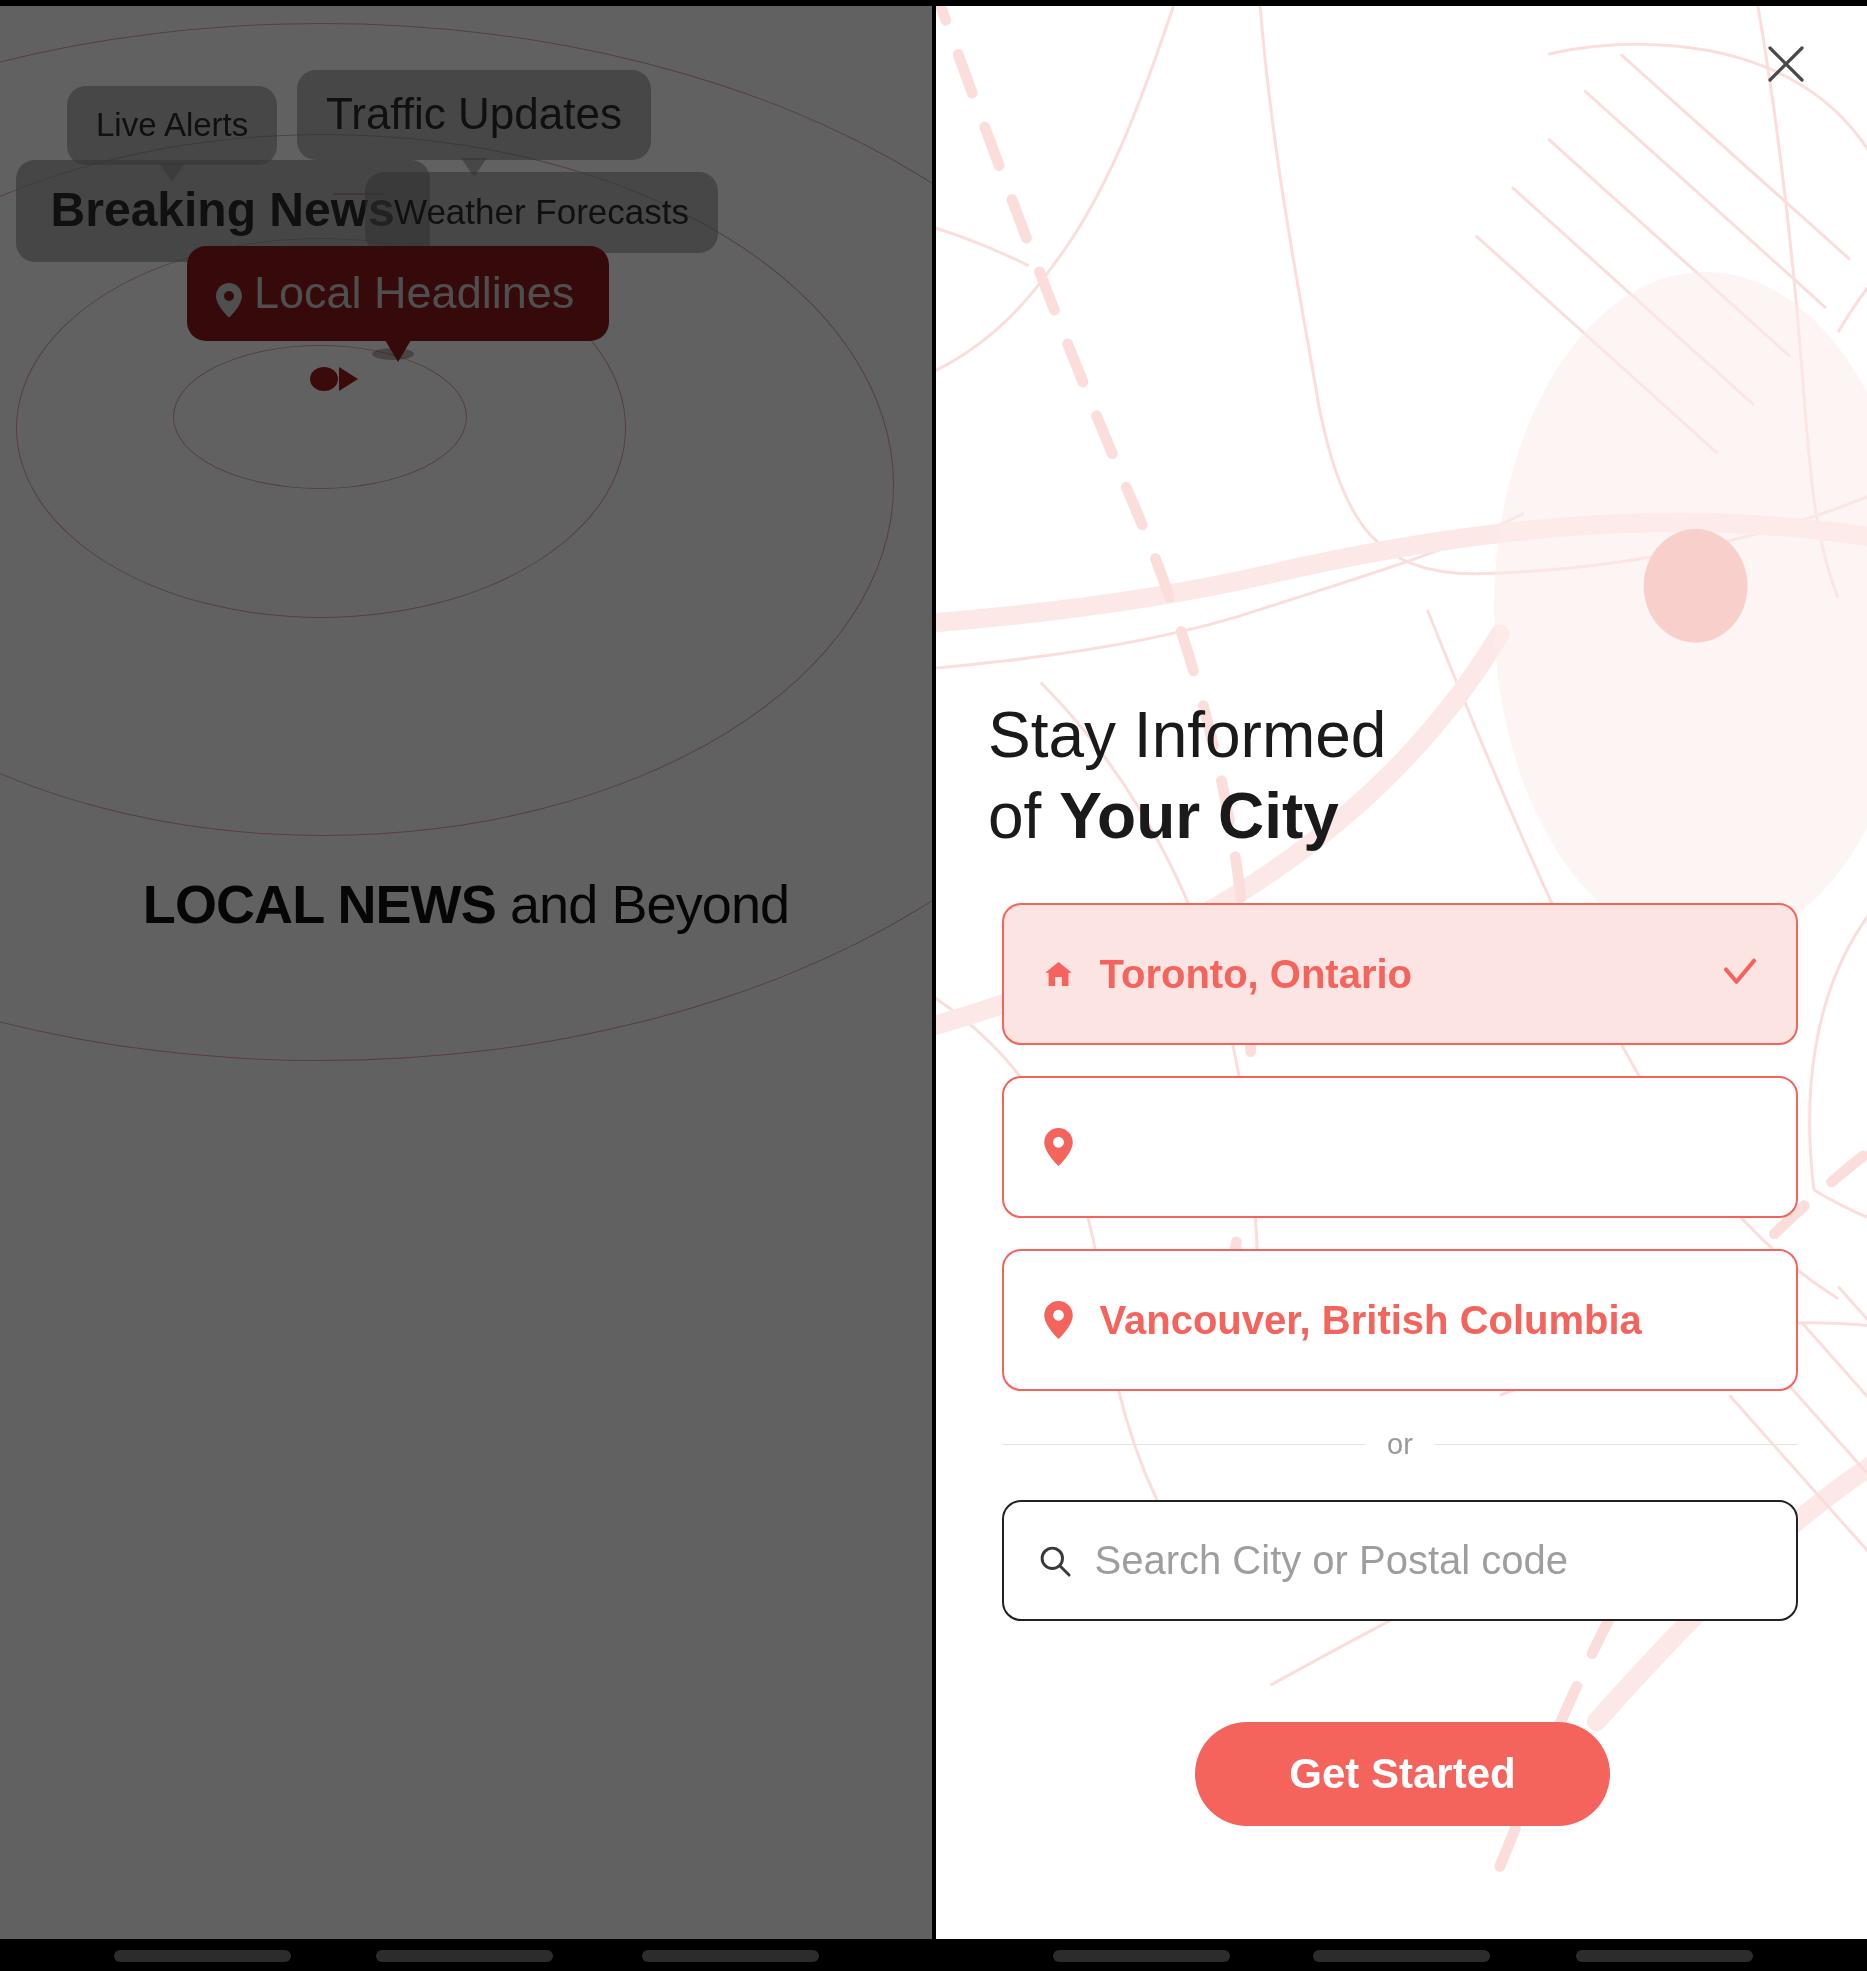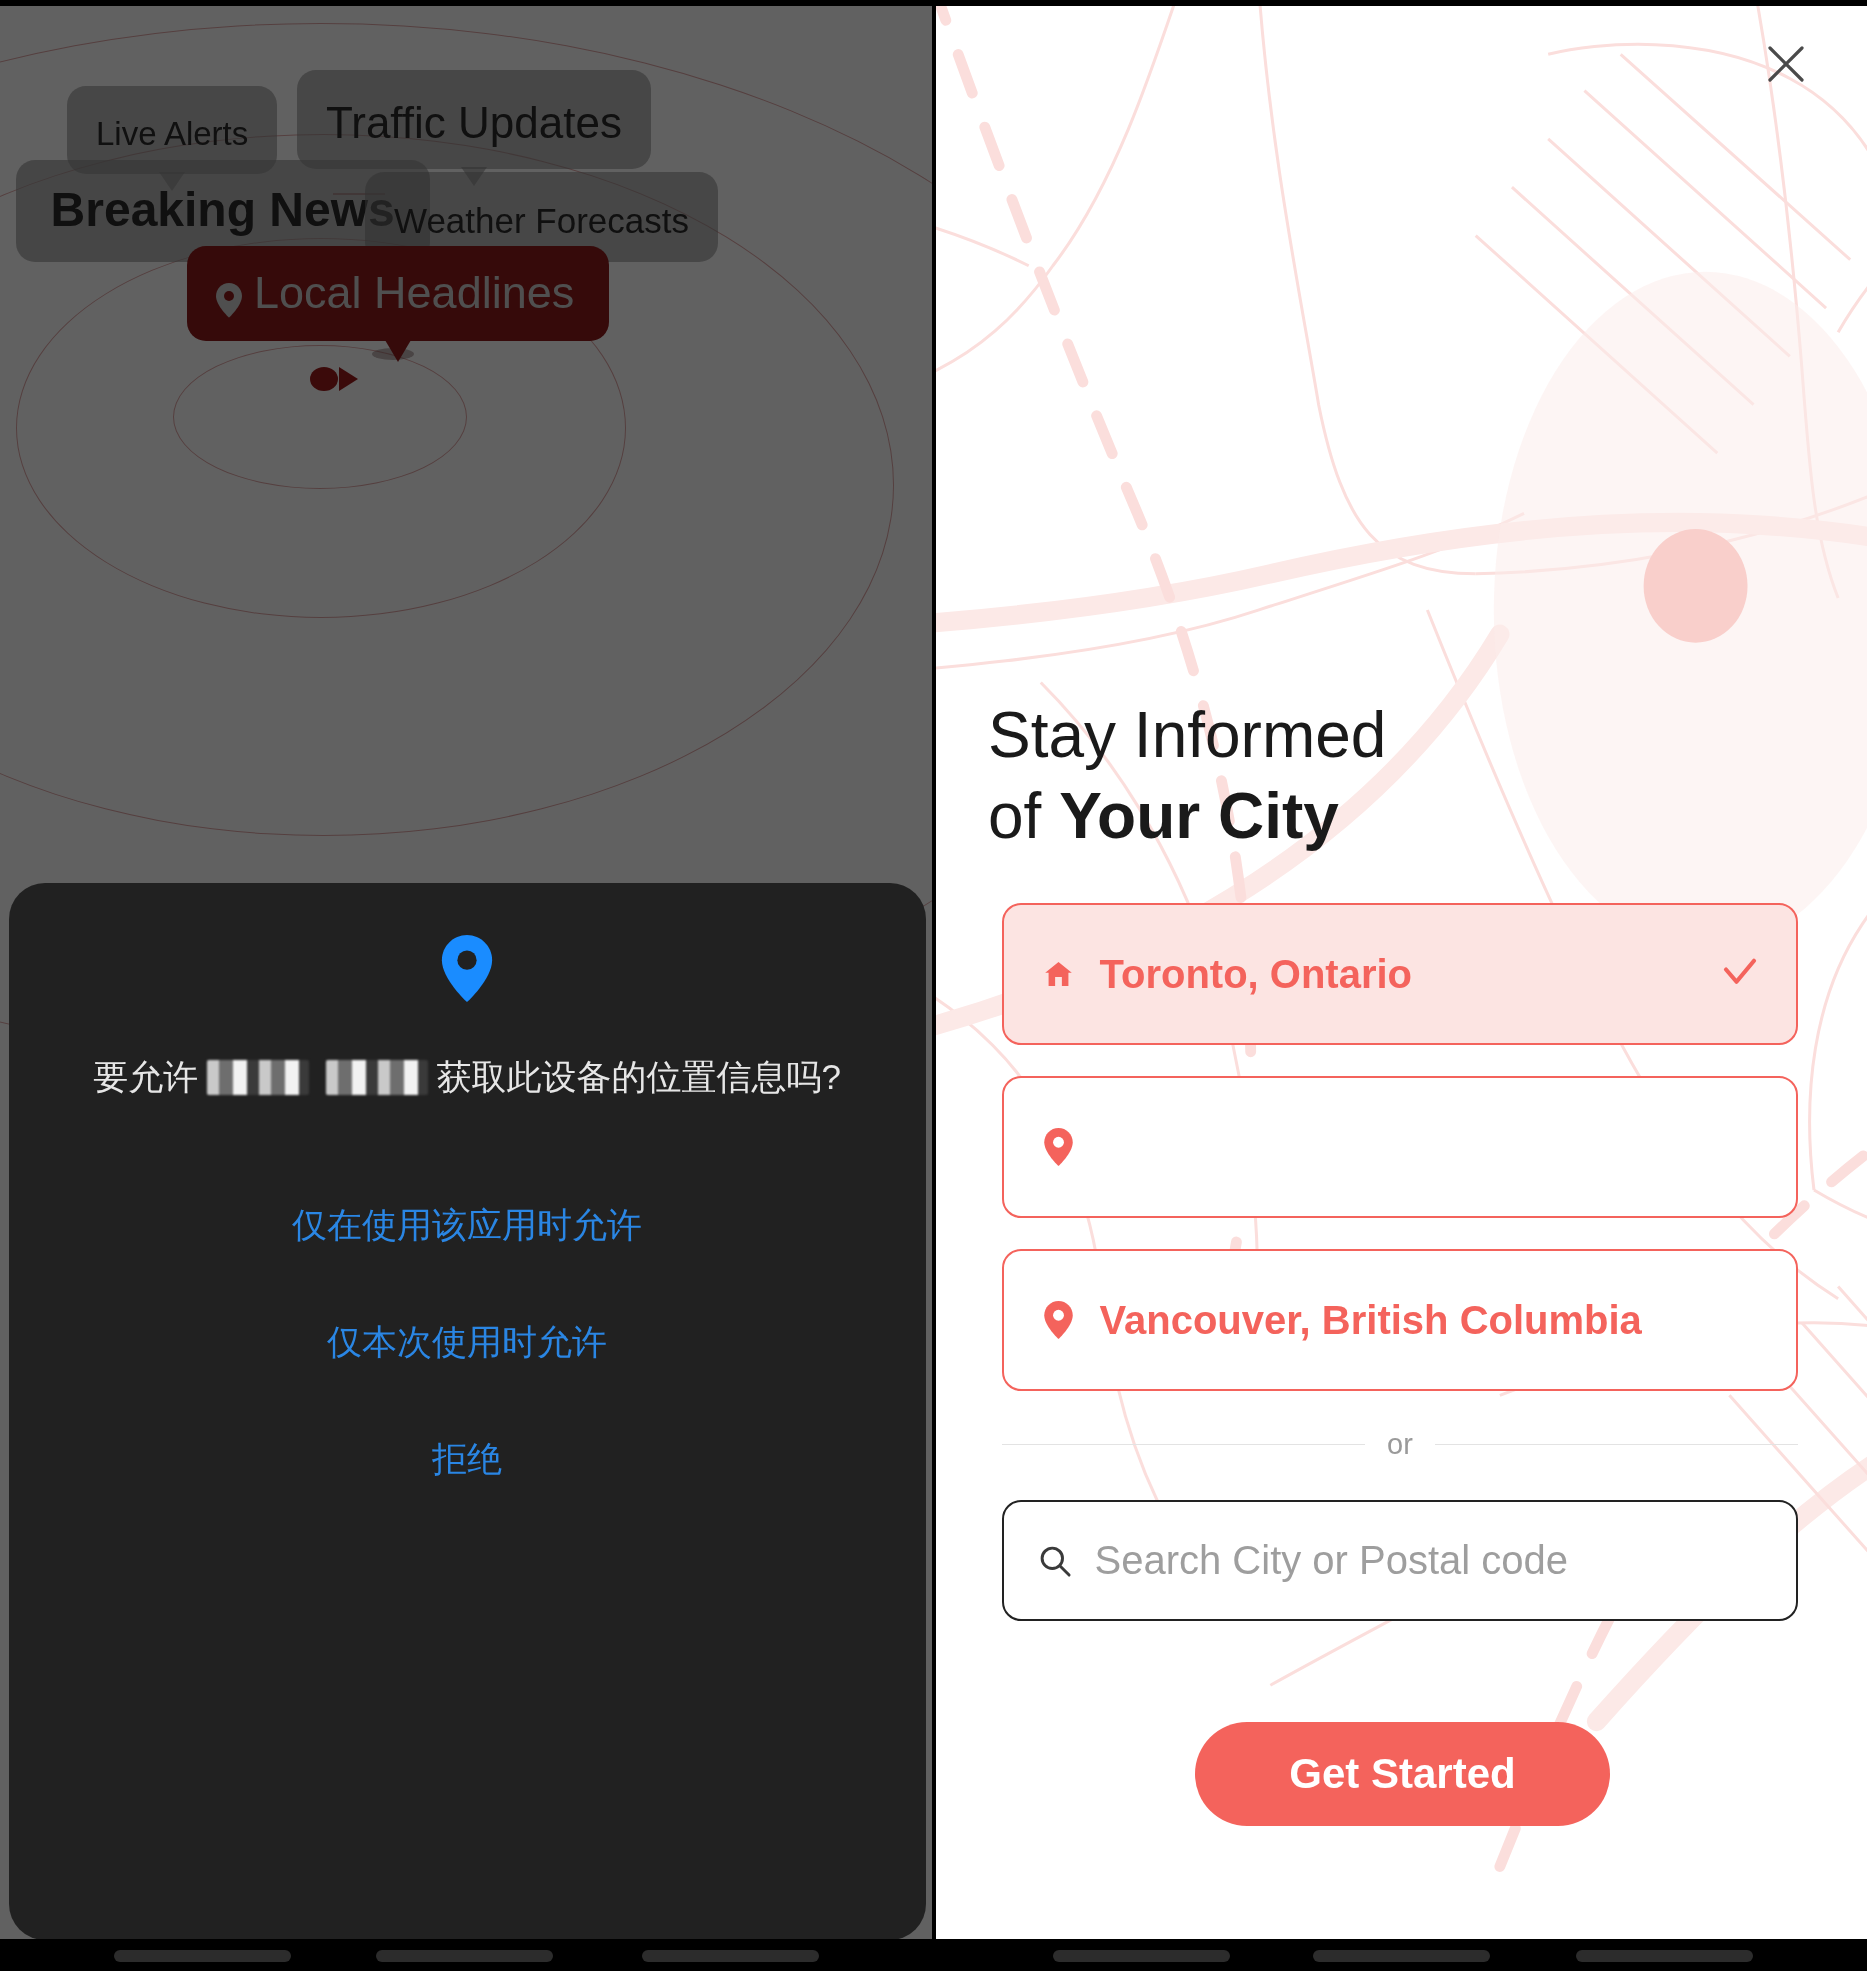--- a/index.html
+++ b/index.html
@@ -29,21 +29,21 @@
   #loc-dot { position:absolute; left:310px; top:361px; width:28px; height:24px;
              background:#9b1c1c; border-radius:50%; }
   #loc-cone { position:absolute; left:339px; top:361px; width:0; height:0;
               border-top:12px solid transparent; border-bottom:12px solid transparent;
               border-left:19px solid #9b1c1c; }
   #loc-shadow { position:absolute; left:372px; top:342px; width:42px; height:12px;
                 background:rgba(120,90,90,0.45); border-radius:50%; }
 
   
   .chip { position:absolute; background:rgba(130,130,130,0.55); border-radius:19px;
-          color:#2a2a2a; font-size:33px; line-height:1; padding:31px 29px 24px 29px;
+          color:#2a2a2a; font-size:33px; line-height:1; padding:22px 29px 24px 29px;
           white-space:nowrap; }
   .chip::after { content:""; position:absolute; left:50%; margin-left:-13px; bottom:-17.3px;
                  width:0; height:0; border-left:13px solid transparent;
                  border-right:13px solid transparent; border-top:19px solid rgba(130,130,130,0.55); }
   .chip.c-live    { left:67px;  top:80px;  }
   .chip.c-traffic { left:297px; top:64px;  font-size:44px; }
   .chip.c-breaking{ left:15.6px;  top:154px; font-size:48px; font-weight:bold; padding:26px 35px 28px 35px;
                     background:rgba(142,142,142,0.62); }
   .chip.c-breaking::after { border-top-color:rgba(142,142,142,0.62); }
   .chip.c-weather { left:365px; top:166px; font-size:35px; }
@@ -180,39 +180,20 @@
         <span>Local Headlines</span>
       </div>
     </div>
 
     <div id="tagline">
       <b>LOCAL NEWS</b><span> and Beyond</span>
     </div>
 
     <div id="scrim"></div>
 
-    <div id="perm-dialog">
-      <div id="perm-pin">
-        <svg viewBox="0 0 24 32">
-            <path d="M12 0C5.4 0 0 5.4 0 12c0 9 12 20 12 20s12-11 12-20C24 5.4 18.6 0 12 0z" fill="#1a8cff"></path>
-            <circle cx="12" cy="12" r="4.6" fill="#212121"></circle>
-          </svg>
-      </div>
-      <div id="perm-msg">
-        <span>要允许</span>
-        <span class="redact a"></span>
-        <span class="redact b"></span>
-        <span>获取此设备的位置信息吗?</span>
-      </div>
-      <div class="perm-actions">
-        <a class="perm-btn" href="#">仅在使用该应用时允许</a>
-        <a class="perm-btn" href="#">仅本次使用时允许</a>
-        <a class="perm-btn" href="#">拒绝</a>
-      </div>
-    </div>
   </div>
 
   <div id="right-panel">
 
     <div id="map-bg">
       <svg viewBox="0 0 1078 1600" preserveAspectRatio="xMidYMin slice">
         <g fill="none" stroke="#FBDEDC" stroke-width="2.5">
           <path d="M-20 340 C 120 330, 190 300, 250 215 C 300 150, 330 60, 360 -30"></path>
           <path d="M420 -20 C 430 120, 455 240, 470 330 C 490 430, 520 470, 600 470"></path>
           <path d="M600 470 C 700 468, 820 450, 940 400 C 1010 372, 1060 330, 1110 280"></path>

